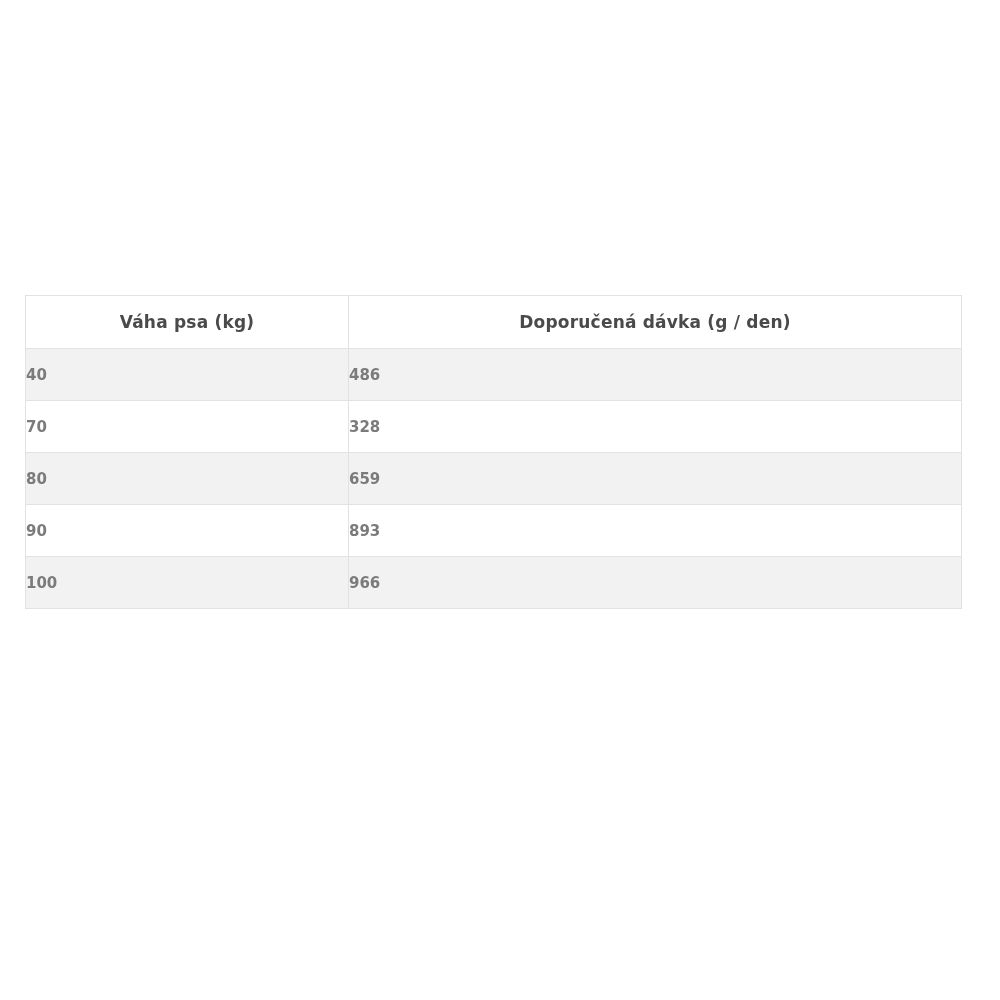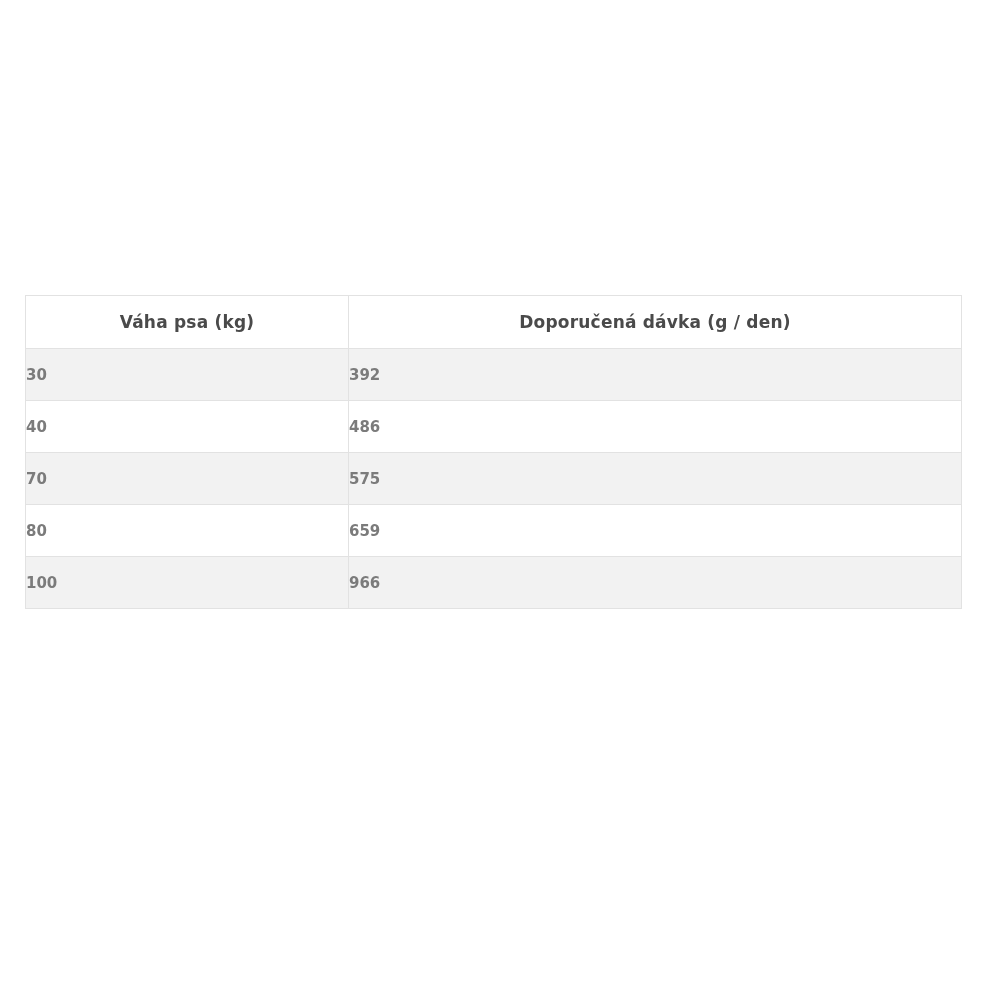--- a/index.html
+++ b/index.html
@@ -57,34 +57,34 @@
       <col class="col-dose">
     </colgroup>
     <thead>
       <tr>
         <th>Váha psa (kg)</th>
         <th>Doporučená dávka (g / den)</th>
       </tr>
     </thead>
     <tbody>
       <tr>
-        <td>30</td>
-        <td>392</td>
-      </tr>
-      <tr>
         <td>40</td>
         <td>486</td>
       </tr>
       <tr>
         <td>70</td>
-        <td>575</td>
+        <td>328</td>
       </tr>
       <tr>
         <td>80</td>
         <td>659</td>
+      </tr>
+      <tr>
+        <td>90</td>
+        <td>893</td>
       </tr>
       <tr>
         <td>100</td>
         <td>966</td>
       </tr>
     </tbody>
   </table>
 </div>
 
 </body></html>

